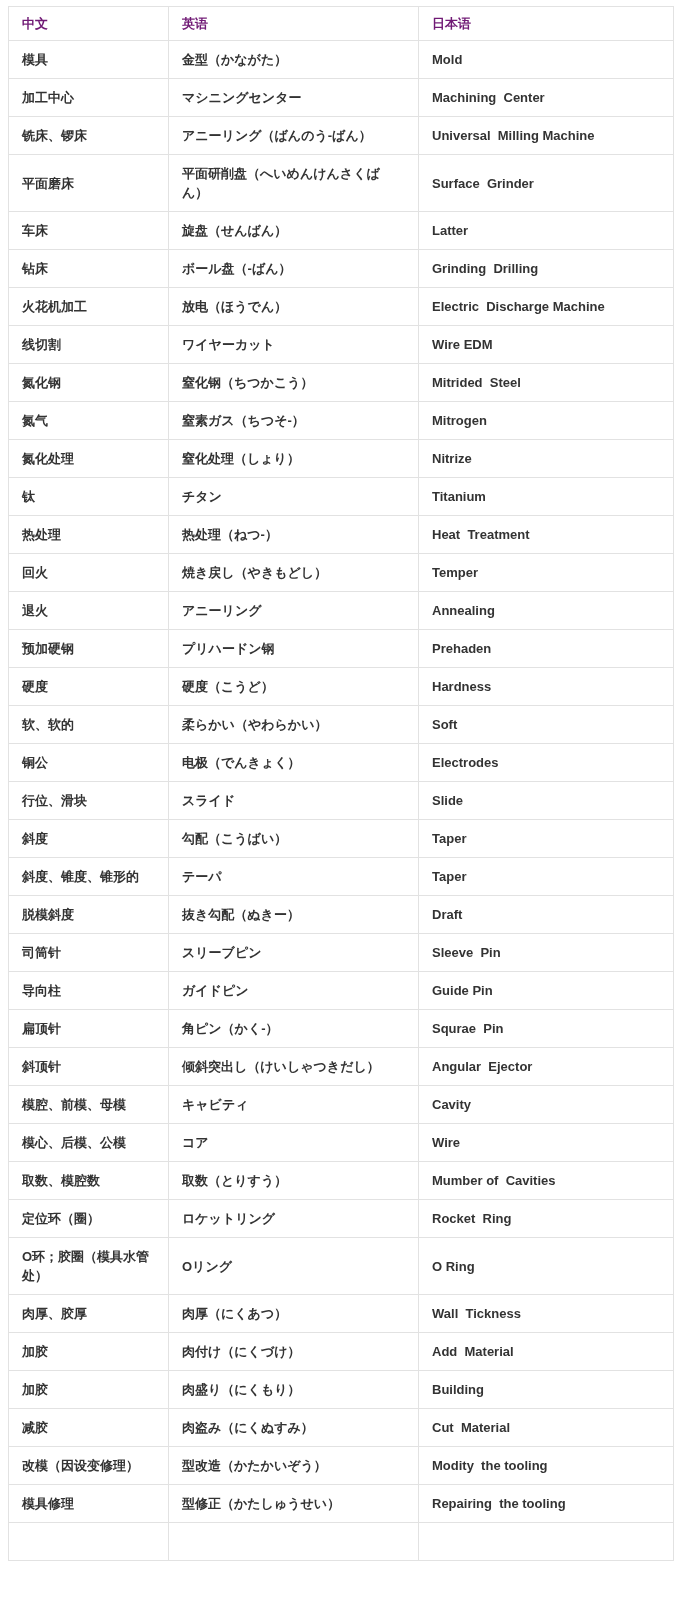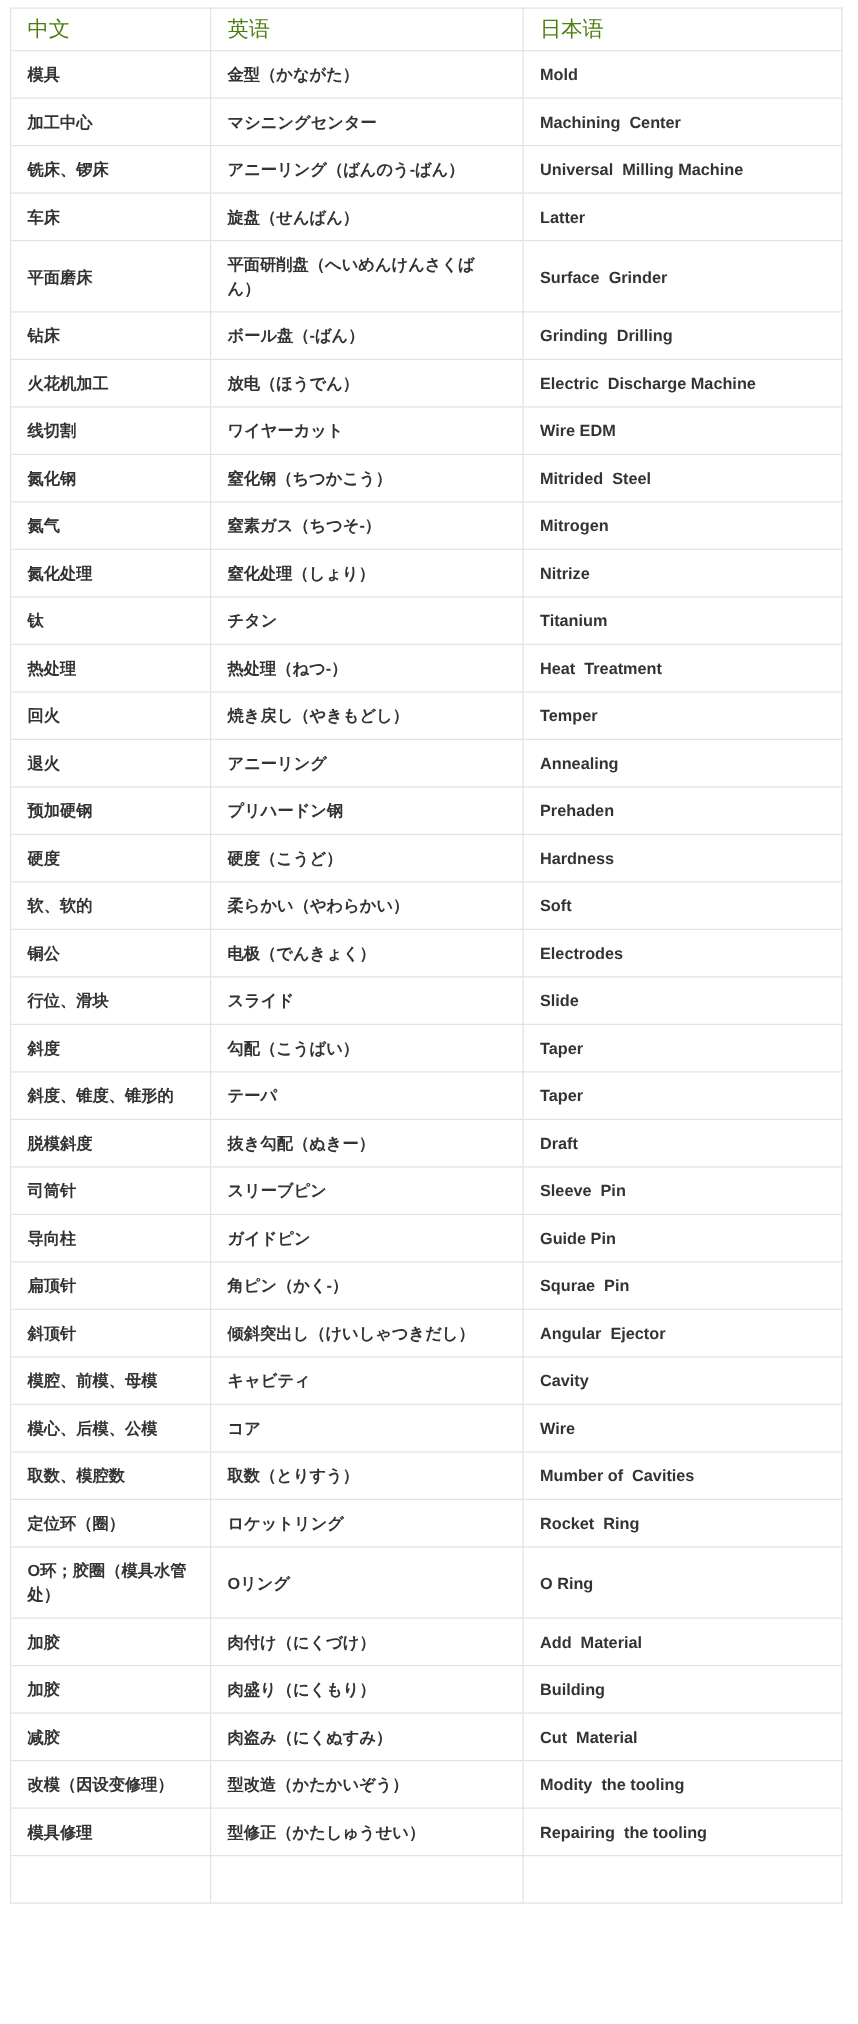--- a/index.html
+++ b/index.html
@@ -31,23 +31,23 @@
   table.vocab col.c3 { width: 255px; }
   table.vocab th,
   table.vocab td {
     border: 1px solid #e2e2e2;
     text-align: left;
     vertical-align: middle;
     box-sizing: border-box;
     overflow: hidden;
   }
   table.vocab th {
-    color: #4d7c0f;
-    font-weight: 400;
-    font-size: 17px;
+    color: #701a75;
+    font-weight: 700;
+    font-size: 13px;
     line-height: 17px;
     padding: 8px 13px;
   }
   table.vocab td {
     color: #333333;
     font-weight: 700;
     font-size: 13px;
     line-height: 19px;
     padding: 9px 13px;
     white-space: pre-wrap;
@@ -88,33 +88,33 @@
     <td>Machining  Center</td>
   </tr>
 
   <tr>
     <td>铣床、锣床</td>
     <td>アニーリング（ばんのう-ばん）</td>
     <td>Universal  Milling Machine</td>
   </tr>
 
   <tr>
-    <td>车床</td>
-    <td>旋盘（せんばん）</td>
-    <td>Latter</td>
-  </tr>
-
-  <tr>
     <td>平面磨床</td>
     <td>平面研削盘（へいめんけんさくば
 ん）</td>
     <td>Surface  Grinder</td>
   </tr>
 
   <tr>
+    <td>车床</td>
+    <td>旋盘（せんばん）</td>
+    <td>Latter</td>
+  </tr>
+
+  <tr>
     <td>钻床</td>
     <td>ボール盘（-ばん）</td>
     <td>Grinding  Drilling</td>
   </tr>
 
   <tr>
     <td>火花机加工</td>
     <td>放电（ほうでん）</td>
     <td>Electric  Discharge Machine</td>
   </tr>
@@ -265,20 +265,25 @@
     <td>Rocket  Ring</td>
   </tr>
 
   <tr>
     <td>O环；胶圈（模具水管
 处）</td>
     <td>Oリング</td>
     <td>O Ring</td>
   </tr>
 
+  <tr>
+    <td>肉厚、胶厚</td>
+    <td>肉厚（にくあつ）</td>
+    <td>Wall  Tickness</td>
+  </tr>
 
   <tr>
     <td>加胶</td>
     <td>肉付け（にくづけ）</td>
     <td>Add  Material</td>
   </tr>
 
   <tr>
     <td>加胶</td>
     <td>肉盛り（にくもり）</td>

